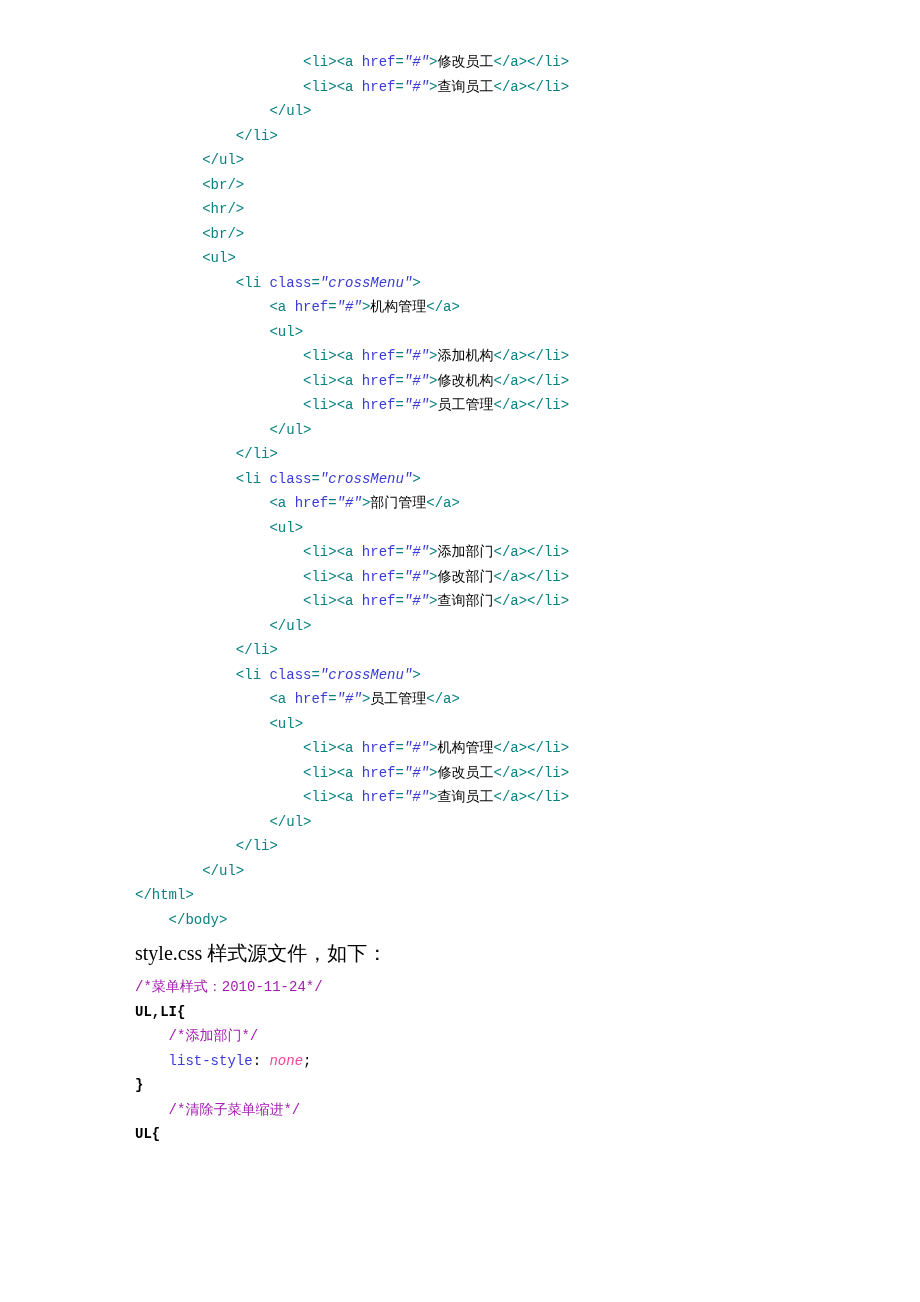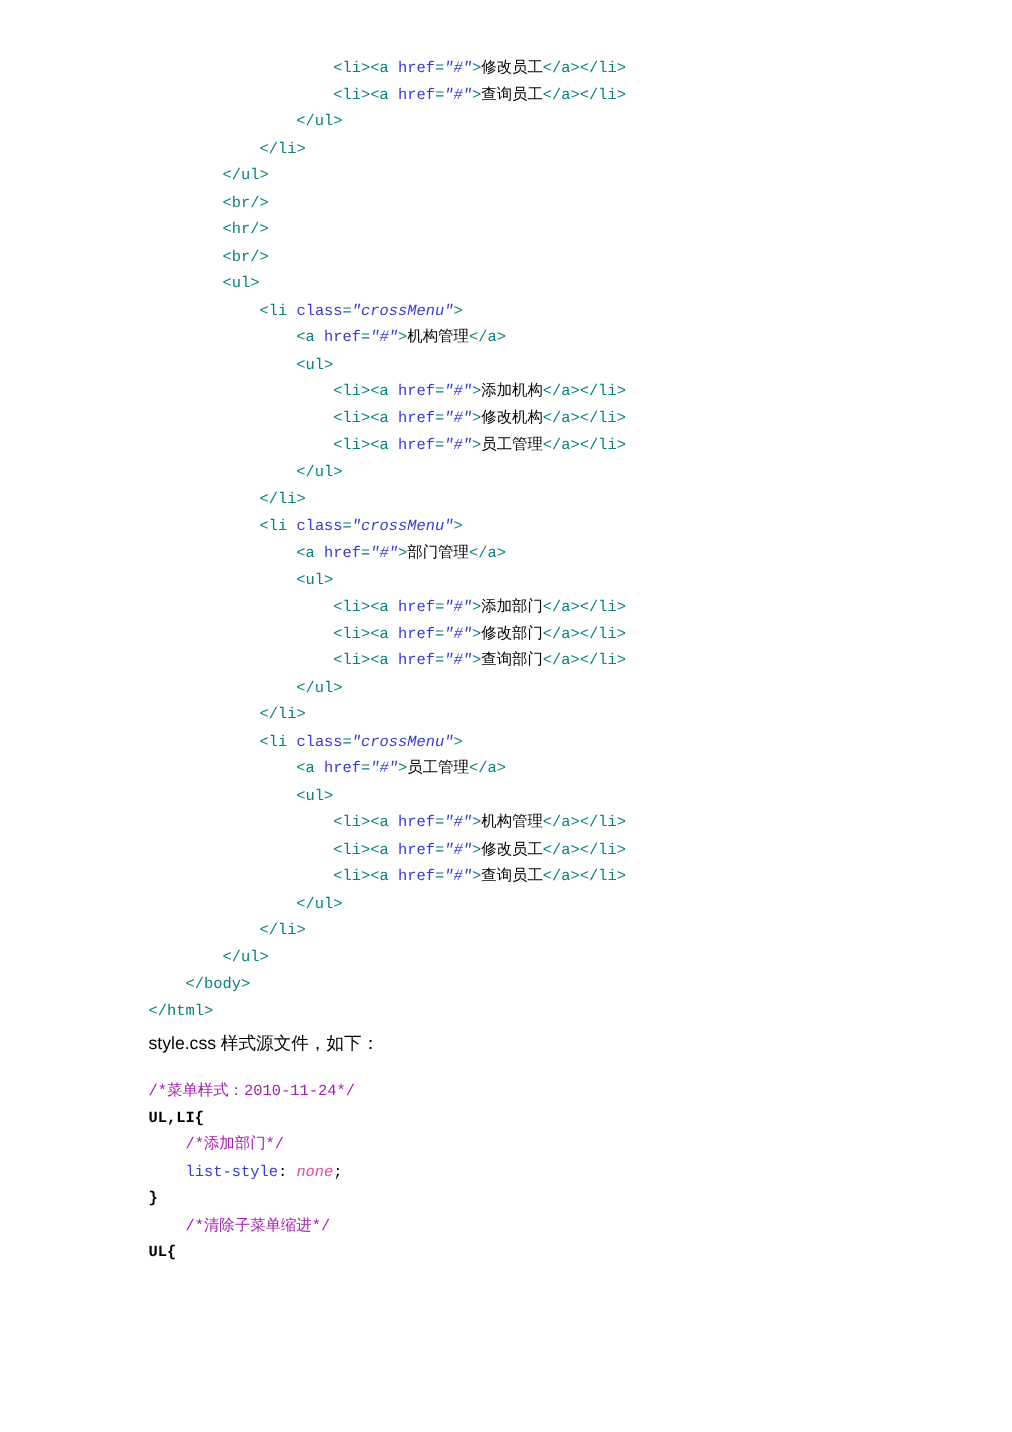--- a/index.html
+++ b/index.html
@@ -18,25 +18,25 @@
 }
 .tag { color: #0a8080; }
 .attr { color: #3a3ad8; }
 .val { color: #3a3ad8; font-style: italic; }
 .text { color: #000; }
 .css-sel { color: #000; font-weight: bold; }
 .css-prop { color: #3a3ad8; }
 .css-val { color: #ec4899; font-style: italic; }
 .css-comment { color: #a21caf; }
 .prose {
-  font-family: Liberation Sans, sans-serif;
-  font-size: 16px;
+  font-family: Liberation Serif, serif;
+  font-size: 20px;
   color: #000;
   margin-top: 4px;
-  margin-bottom: 16px;
+  margin-bottom: 4px;
 }
 </style>
 </head>
 <body>
 
 <div id="html-code-block">
     <div class="code-line">                    <span class="tag">&lt;li&gt;&lt;a</span><span class="attr"> href</span><span class="tag">=</span><span class="val">"#"</span><span class="tag">&gt;</span><span class="text">修改员工</span><span class="tag">&lt;/a&gt;&lt;/li&gt;</span></div>
     <div class="code-line">                    <span class="tag">&lt;li&gt;&lt;a</span><span class="attr"> href</span><span class="tag">=</span><span class="val">"#"</span><span class="tag">&gt;</span><span class="text">查询员工</span><span class="tag">&lt;/a&gt;&lt;/li&gt;</span></div>
     <div class="code-line">                <span class="tag">&lt;/ul&gt;</span></div>
     <div class="code-line">            <span class="tag">&lt;/li&gt;</span></div>
@@ -63,22 +63,22 @@
     <div class="code-line">            <span class="tag">&lt;/li&gt;</span></div>
     <div class="code-line">            <span class="tag">&lt;li</span><span class="attr"> class</span><span class="tag">=</span><span class="val">"crossMenu"</span><span class="tag">&gt;</span></div>
     <div class="code-line">                <span class="tag">&lt;a</span><span class="attr"> href</span><span class="tag">=</span><span class="val">"#"</span><span class="tag">&gt;</span><span class="text">员工管理</span><span class="tag">&lt;/a&gt;</span></div>
     <div class="code-line">                <span class="tag">&lt;ul&gt;</span></div>
     <div class="code-line">                    <span class="tag">&lt;li&gt;&lt;a</span><span class="attr"> href</span><span class="tag">=</span><span class="val">"#"</span><span class="tag">&gt;</span><span class="text">机构管理</span><span class="tag">&lt;/a&gt;&lt;/li&gt;</span></div>
     <div class="code-line">                    <span class="tag">&lt;li&gt;&lt;a</span><span class="attr"> href</span><span class="tag">=</span><span class="val">"#"</span><span class="tag">&gt;</span><span class="text">修改员工</span><span class="tag">&lt;/a&gt;&lt;/li&gt;</span></div>
     <div class="code-line">                    <span class="tag">&lt;li&gt;&lt;a</span><span class="attr"> href</span><span class="tag">=</span><span class="val">"#"</span><span class="tag">&gt;</span><span class="text">查询员工</span><span class="tag">&lt;/a&gt;&lt;/li&gt;</span></div>
     <div class="code-line">                <span class="tag">&lt;/ul&gt;</span></div>
     <div class="code-line">            <span class="tag">&lt;/li&gt;</span></div>
     <div class="code-line">        <span class="tag">&lt;/ul&gt;</span></div>
+    <div class="code-line"><span class="tag">&lt;/html&gt;</span></div>
     <div class="code-line">    <span class="tag">&lt;/body&gt;</span></div>
-    <div class="code-line"><span class="tag">&lt;/html&gt;</span></div>
   </div>
 <div class="prose">style.css 样式源文件，如下：</div>
 <div id="css-code-block">
     <div class="code-line"><span class="css-comment">/*菜单样式：2010-11-24*/</span></div>
     <div class="code-line"><span class="css-sel">UL,LI{</span></div>
     <div class="code-line">    <span class="css-comment">/*添加部门*/</span></div>
     <div class="code-line">    <span class="css-prop">list-style</span><span class="text">: </span><span class="css-val">none</span><span class="text">;</span></div>
     <div class="code-line"><span class="css-sel">}</span></div>
     <div class="code-line">    <span class="css-comment">/*清除子菜单缩进*/</span></div>
     <div class="code-line"><span class="css-sel">UL{</span></div>

